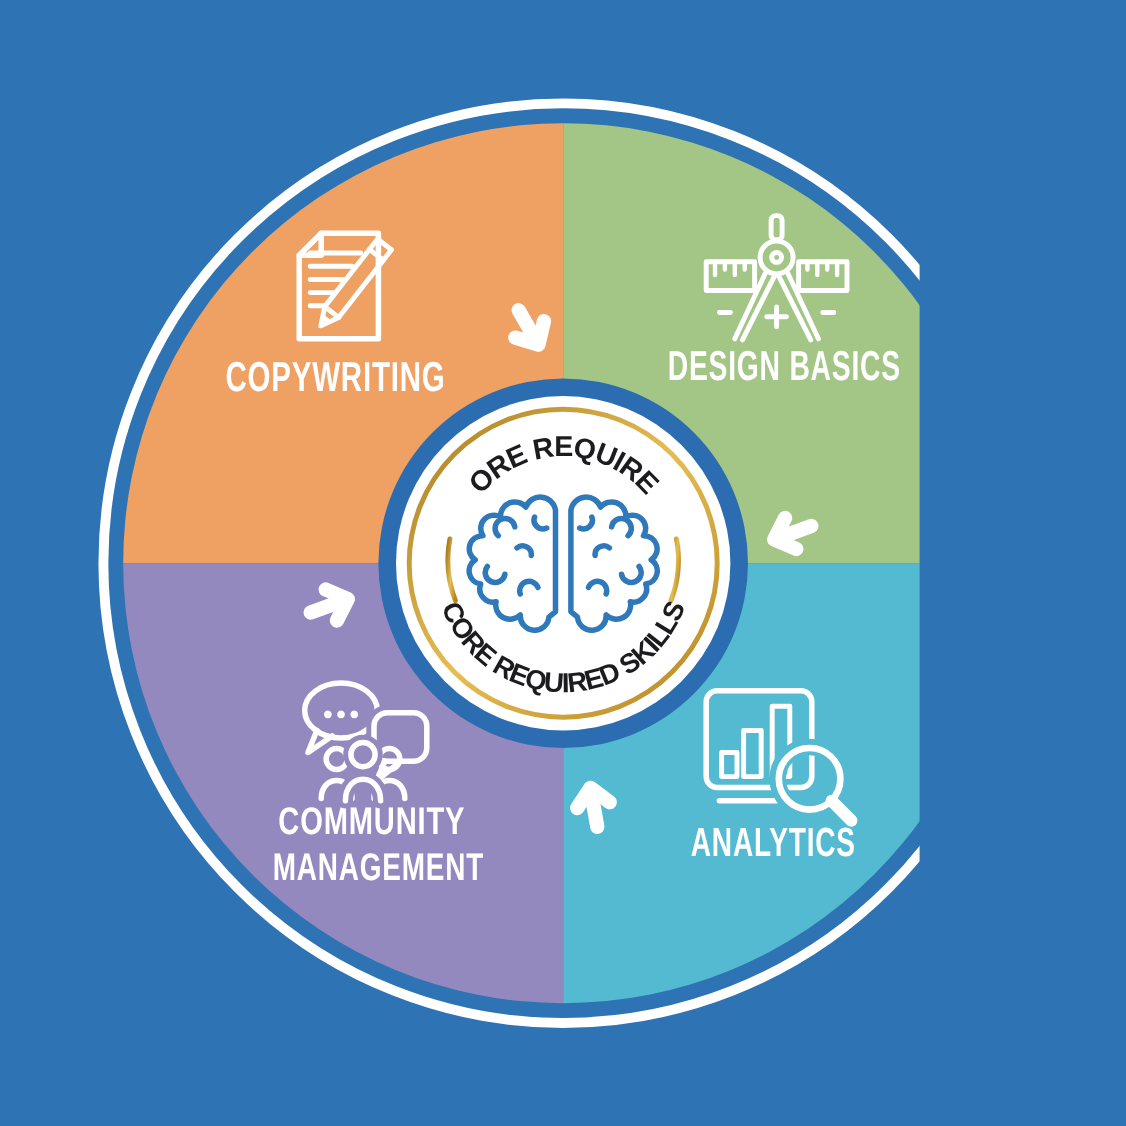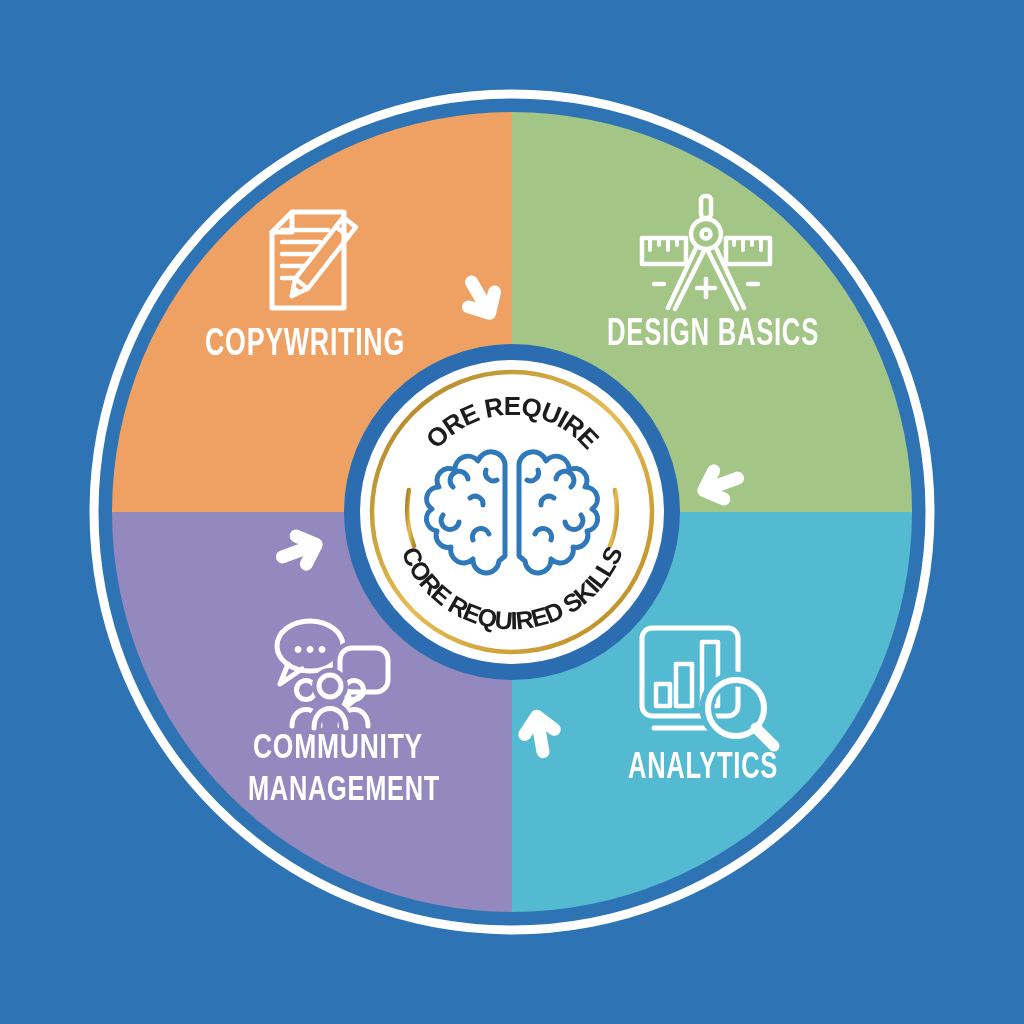--- a/index.html
+++ b/index.html
@@ -1,16 +1,16 @@
 <!DOCTYPE html>
 <html><head>
 <meta charset="utf-8">
 <style>
   html,body{margin:0;padding:0;background:#2e73b4;}
-  .stage{width:1024px;height:1024px;position:relative;overflow:hidden;}
+  .stage{width:836px;height:1024px;position:relative;overflow:hidden;}
   svg{display:block;}
   text{font-family:"Liberation Sans", sans-serif;font-weight:700;}
   .quad-label{letter-spacing:1px;}
   .curved{letter-spacing:-1px;}
 </style>
 </head>
 <body>
 
 <div class="stage">
 <svg width="1024" height="1024" viewBox="0 0 1024 1024">

